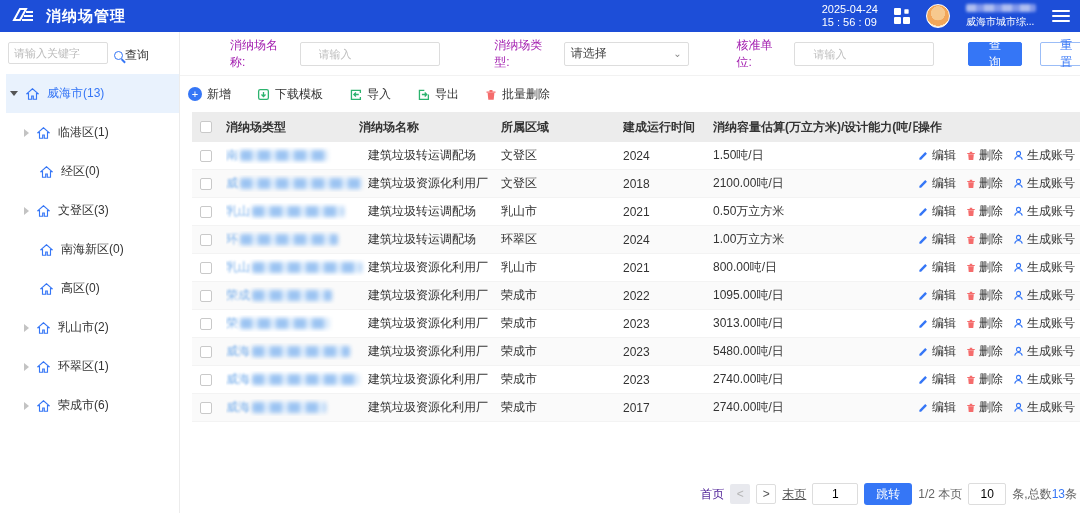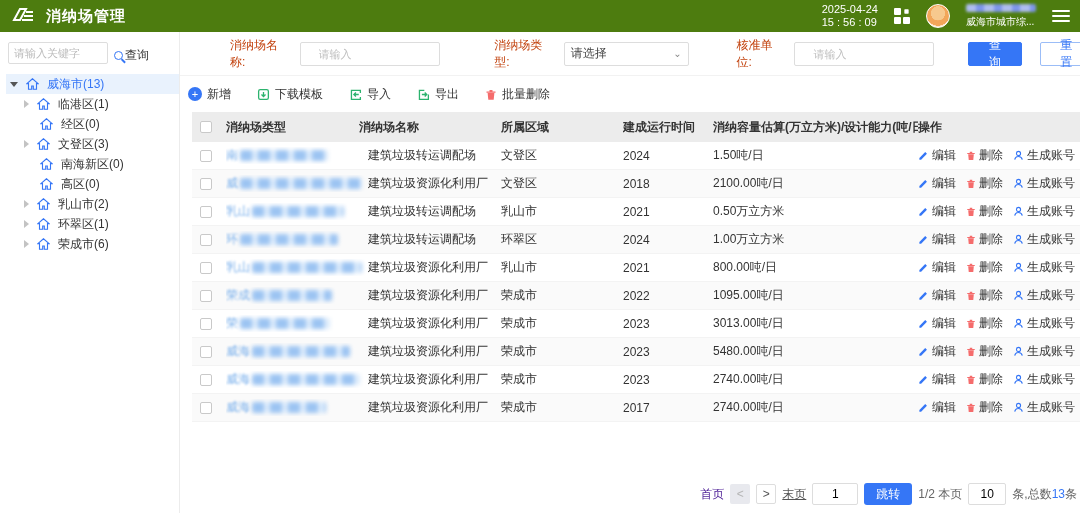--- a/index.html
+++ b/index.html
@@ -1,20 +1,20 @@
 <!DOCTYPE html>
 <html><head>
 <meta charset="utf-8">
 <style>
   * { margin:0; padding:0; box-sizing:border-box; }
   html,body { width:1080px; height:513px; overflow:hidden; background:#fff;
     font-family:"Liberation Sans","DejaVu Sans",sans-serif; font-size:12px; color:#333; }
 
   
-  .header { height:32px; background:#4d7c0f; display:flex; align-items:center; color:#fff; padding:0 10px; }
+  .header { height:32px; background:#1d4ed8; display:flex; align-items:center; color:#fff; padding:0 10px; }
   .logo { width:26px; height:20px; margin-right:10px; display:flex; align-items:center; }
   .app-title { font-size:15px; font-weight:bold; letter-spacing:1px; }
   .header-right { margin-left:auto; display:flex; align-items:center; gap:16px; }
   .datetime { text-align:left; font-size:11px; line-height:13px; }
   .grid-icon { width:16px; height:16px; display:grid; grid-template-columns:7px 7px; grid-template-rows:7px 7px; gap:2px; cursor:pointer; }
   .grid-icon i { background:#fff; border-radius:1px; }
   .grid-icon i.small { transform:scale(.62); }
   .avatar { width:24px; height:24px; border-radius:50%; background:radial-gradient(circle at 50% 38%, #f7c98e 0 40%, #f2a65a 41% 70%, #fbe3c4 71%); border:1px solid #fff; }
   .user-block { line-height:12px; }
   .user-name-blur { display:block; width:70px; height:8px; margin-bottom:3px; border-radius:2px;
@@ -29,31 +29,31 @@
   .main { flex:1; display:flex; flex-direction:column; position:relative; }
 
   
   .side-search { display:flex; align-items:flex-end; gap:6px; padding:0 8px 10px 8px; }
   .side-search input { width:100px; height:22px; border:1px solid #ddd; border-radius:2px; padding:0 5px; font-size:11px; color:#333; }
   .side-search input::placeholder { color:#bbb; }
   .side-search-btn { display:flex; align-items:center; gap:2px; cursor:pointer; color:#333; font-size:12px; }
   .i-search { width:9px; height:9px; border:1.5px solid #3576f6; border-radius:50%; position:relative; display:inline-block; }
   .i-search:after { content:""; position:absolute; width:5px; height:1.5px; background:#3576f6; transform:rotate(45deg); right:-4px; bottom:-2px; }
   .tree { padding-left:6px; }
-  .tree-item { display:flex; align-items:center; height:20px; gap:8px; cursor:pointer; padding-left:4px; }
+  .tree-item { display:flex; align-items:center; height:39px; gap:8px; cursor:pointer; padding-left:4px; }
   .tree-item.lvl1 { padding-left:18px;align-items:center; }
   .tree-item.selected { background:#e9f2fd; color:#3576f6; }
   .caret { width:8px; display:inline-block; }
   .caret.exp { width:0; height:0; border-left:4px solid transparent; border-right:4px solid transparent; border-top:5px solid #555; }
   .caret.col { width:0; height:0; border-top:4px solid transparent; border-bottom:4px solid transparent; border-left:5px solid #c3c3c3; }
   .house { display:inline-flex; }
 
   
   .filterbar { height:44px; display:flex; align-items:center; border-bottom:1px solid #f2f2f2; padding-left:50px; gap:8px; }
-  .f-label { color:#c2410c; }
+  .f-label { color:#a21caf; }
   .f-input { width:140px; height:24px; border:1px solid #ddd; border-radius:2px; padding:0 18px; font-size:11px; }
   .f-input::placeholder { color:#c0c0c0; }
   .f-select { width:128px; height:24px; border:1px solid #ddd; border-radius:2px; display:flex; align-items:center; justify-content:space-between; padding:0 6px; color:#444; cursor:pointer; margin-right:40px; }
   .f-select .chev { color:#888; font-size:10px; }
   .f-gap { width:40px; }
   .btn { height:24px; padding:0 14px; border-radius:2px; font-size:12px; cursor:pointer; display:inline-flex; align-items:center; }
   .btn-primary { background:#3576f6; color:#fff; border:1px solid #3576f6; margin-left:26px; }
   .btn-ghost { background:#fff; color:#3576f6; border:1px solid #9bbdf7; margin-left:10px; }
 
   

